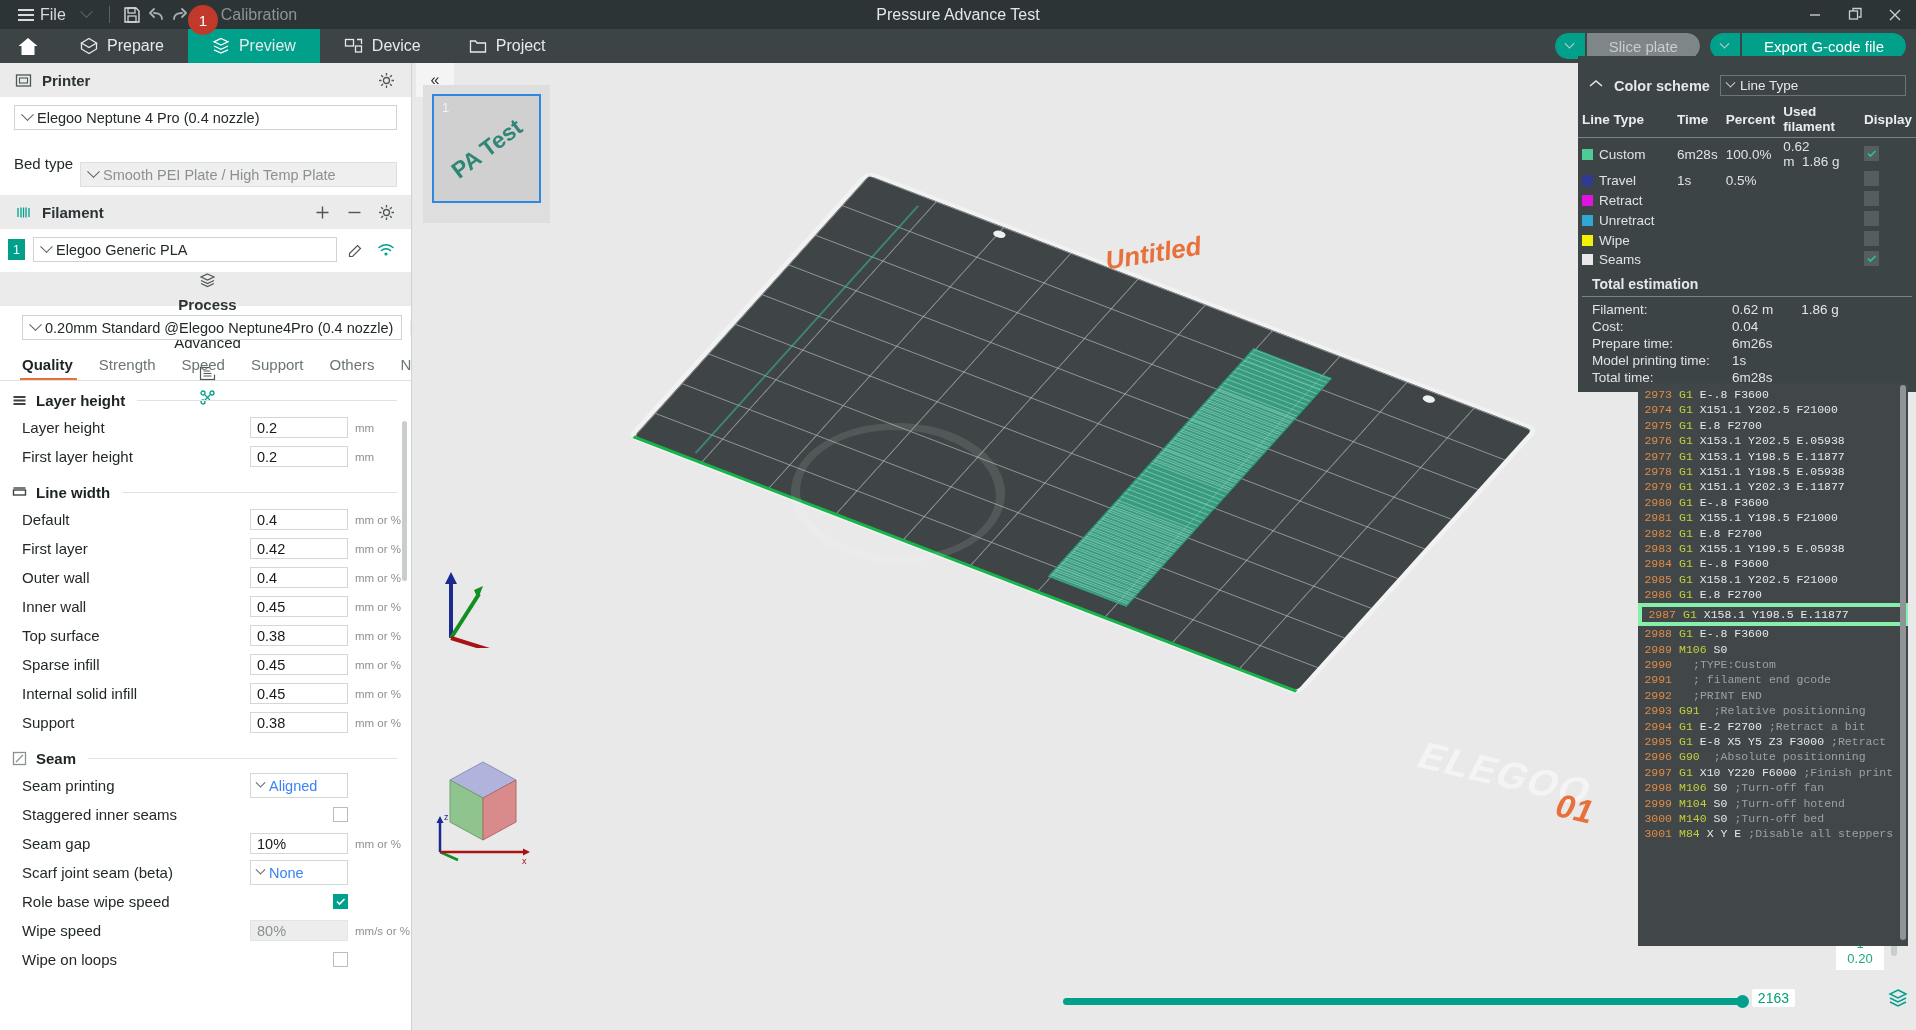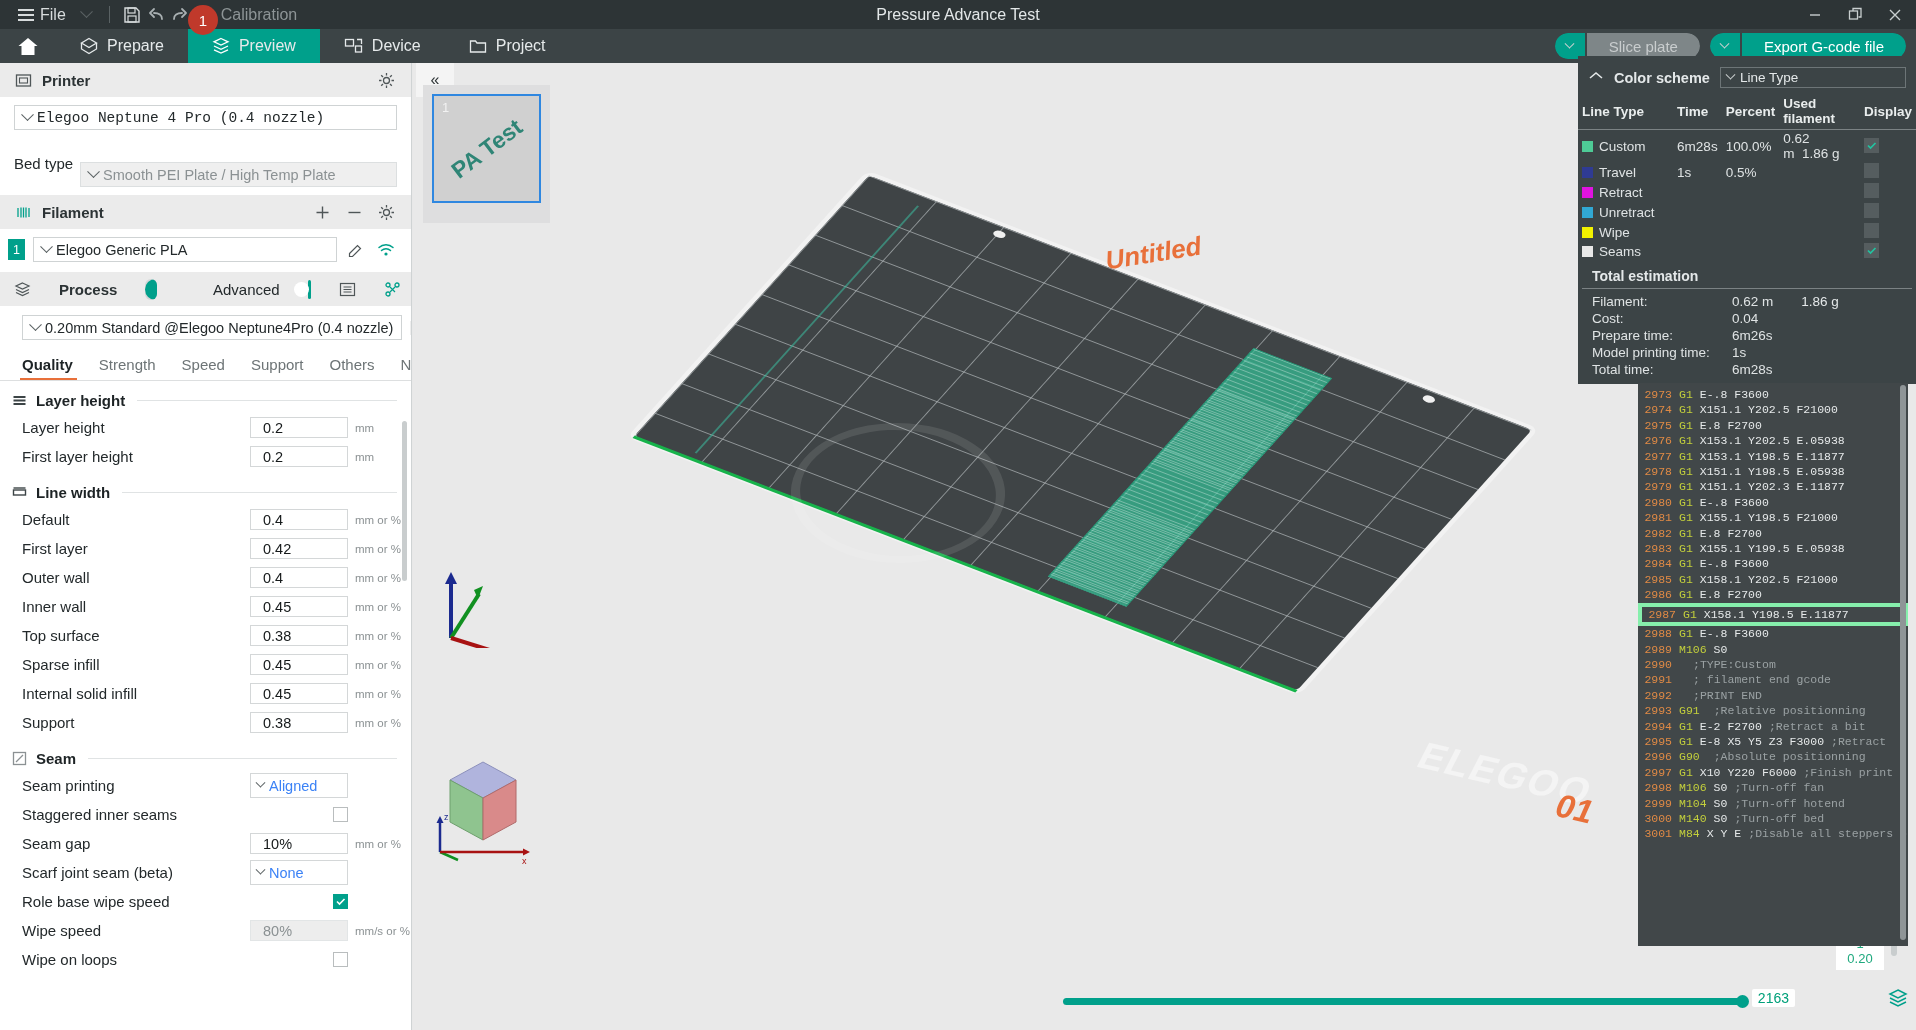--- a/index.html
+++ b/index.html
@@ -71,21 +71,21 @@
     background: #ffffff; border-right: 1px solid #cfd3d4; overflow: hidden;
   }
   .sec-head {
     height: 34px; background: #ebebeb; display: flex; align-items: center;
     padding: 13px 14px; gap: 10px; font-size: 15px; color: #2c3335; font-weight: bold;
   }
   .sec-head .grow { flex: 1; }
   .sec-icon { width: 18px; height: 18px; display: flex; align-items: center; justify-content: center; }
   .sec-btn { width: 22px; height: 22px; display: flex; align-items: center; justify-content: center; cursor: pointer; color: #555c5e; }
 
-  .row-combo { padding: 8px 14px 4px 14px; font-family: Liberation Mono, monospace; }
+  .row-combo { padding: 8px 14px 4px 14px; }
   .combo {
     height: 25px; border: 1px solid #cfd3d4; background: #fff;
     display: flex; align-items: center; padding: 0 8px; gap: 5px;
     font-size: 14.5px; color: #23292b; cursor: pointer;
   }
   .combo.muted { background: #efefef; color: #8b9193; border-color: #dcdfe0; margin-top: 22px; }
   .caret { display: inline-block; width: 9px; height: 9px; border-left: 1.6px solid #5b6264;
            border-bottom: 1.6px solid #5b6264; transform: rotate(-45deg) translate(2px,-2px); }
   .caret.sm { width: 7px; height: 7px; }
   .combo-text { flex: 1; overflow: hidden; white-space: nowrap; }
@@ -93,21 +93,21 @@
   .row-bed { display: flex; align-items: center; gap: 0; padding: 6px 14px 8px 8px; }
   .row-bed .lbl { width: 72px; font-size: 15px; color: #23292b; padding-left: 6px; }
   .row-bed .combo { flex: 1; }
 
   .filarow { display: flex; align-items: center; gap: 8px; padding: 8px 14px 10px 8px; }
   .fil-idx { width: 17px; height: 21px; background: #00a08b; color: #fff; font-size: 12.5px;
              display: flex; align-items: center; justify-content: center; }
   .filarow .combo { flex: 1; }
   .edit-ico { width: 22px; height: 22px; display: flex; align-items: center; justify-content: center; cursor: pointer; color: #4f5658; }
 
-  .proc-head { height: 34px; background: #ebebeb; display: flex; align-items: center; padding: 0 10px 0 14px; gap: 28px; }
+  .proc-head { height: 34px; background: #ebebeb; display: flex; align-items: center; padding: 0 10px 0 14px; gap: 7px; flex-direction: column; }
   .seg { display: flex; border-radius: 11px; overflow: hidden; background: #d4d7d8; height: 21px; }
   .seg span { padding: 0 11px; display: flex; align-items: center; font-size: 13px; color: #71797b; cursor: pointer; }
   .seg span.on { background: #00a08b; color: #fff; border-radius: 11px; }
   .adv-lab { font-size: 15px; color: #23292b; }
   .toggle { width: 36px; height: 19px; border-radius: 10px; background: #00a08b; position: relative; cursor: pointer; }
   .toggle i { position: absolute; right: 2px; top: 2px; width: 15px; height: 15px; border-radius: 50%; background: #fff; }
 
   .presetrow { display: flex; align-items: center; gap: 8px; padding: 9px 14px 6px 22px; }
   .presetrow .combo { flex: 1; }
 
@@ -118,21 +118,21 @@
 
   .scroller { position: relative; height: 676px; overflow: hidden; }
   .grp { display: flex; align-items: center; gap: 8px; padding: 10px 14px 6px 10px; }
   .grp .gt { font-size: 15px; font-weight: bold; color: #1d2325; }
   .grp .gl { flex: 1; height: 1px; background: #e0e3e4; margin-left: 4px; }
 
   .prow { display: flex; align-items: center; height: 25px; margin-bottom: 4px; padding-left: 22px; }
   .prow .pn { flex: 1; font-size: 15px; color: #23292b; }
   .fieldbox {
     width: 98px; height: 21px; border: 1px solid #d4d7d8; background: #fff;
-    display: flex; align-items: center; padding: 0 12px; font-size: 14.5px; color: #15191a;
+    display: flex; align-items: center; padding: 0 6px; font-size: 14.5px; color: #15191a;
   }
   .fieldbox.grayed { background: #ededed; color: #8b9193; border-color: #e2e5e6; }
   .fieldbox .fv { flex: 1; }
   .unit-out { font-size: 11.5px; color: #8b9193; margin-left: 7px; width: 56px; }
   .cbx { width: 15px; height: 15px; border: 1.5px solid #b9bdbe; background: #fff; }
   .cbx.on { background: #00a08b; border-color: #00a08b; display: flex; align-items: center; justify-content: center; }
   .selbox { width: 98px; height: 25px; border: 1px solid #d4d7d8; background: #fff;
             display: flex; align-items: center; gap: 5px; padding: 0 6px; font-size: 14.5px; color: #3b82f6; cursor: pointer; }
   .lp-scrollbar { position: absolute; right: 4px; top: 40px; width: 5px; height: 160px; background: #c9cdce; border-radius: 3px; }
 
@@ -190,21 +190,21 @@
     color: #e8703a; font-size: 33px; font-weight: bold; font-style: italic;
   }
   #axes { position: absolute; left: 20px; top: 475px; width: 120px; height: 110px; }
   #nav-cube {
     position: absolute; left: 15px; top: 685px; width: 110px; height: 118px;
   }
 
   
   #legend {
     position: absolute; right: 0px; top: 56px; width: 338px; background: #3c4446;
-    color: #e4e8e9; font-size: 13.5px; padding: 4px 0 6px 0;
+    color: #e4e8e9; font-size: 13.5px; padding: 12px 0 6px 0;
   }
   .lg-title { display: flex; align-items: center; gap: 10px; padding: 7px 10px 6px 10px; }
   .lg-title .tt { font-weight: bold; font-size: 14.5px; }
   .lg-combo {
     flex: 1; height: 21px; border: 1px solid #6d7577; background: #3c4446;
     display: flex; align-items: center; gap: 6px; padding: 0 6px; font-size: 13.5px; cursor: pointer;
   }
   .caret-lt { display: inline-block; width: 7px; height: 7px; border-left: 1.5px solid #cdd2d3;
               border-bottom: 1.5px solid #cdd2d3; transform: rotate(-45deg) translate(2px,-2px); }
   .lg-table { width: 100%; border-collapse: collapse; }

